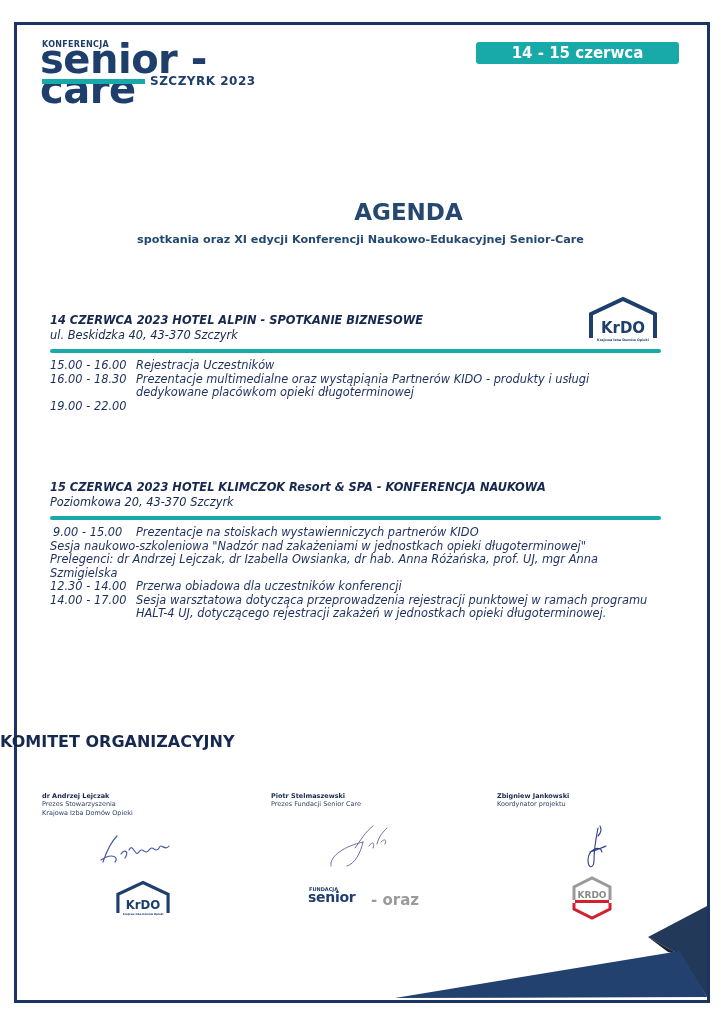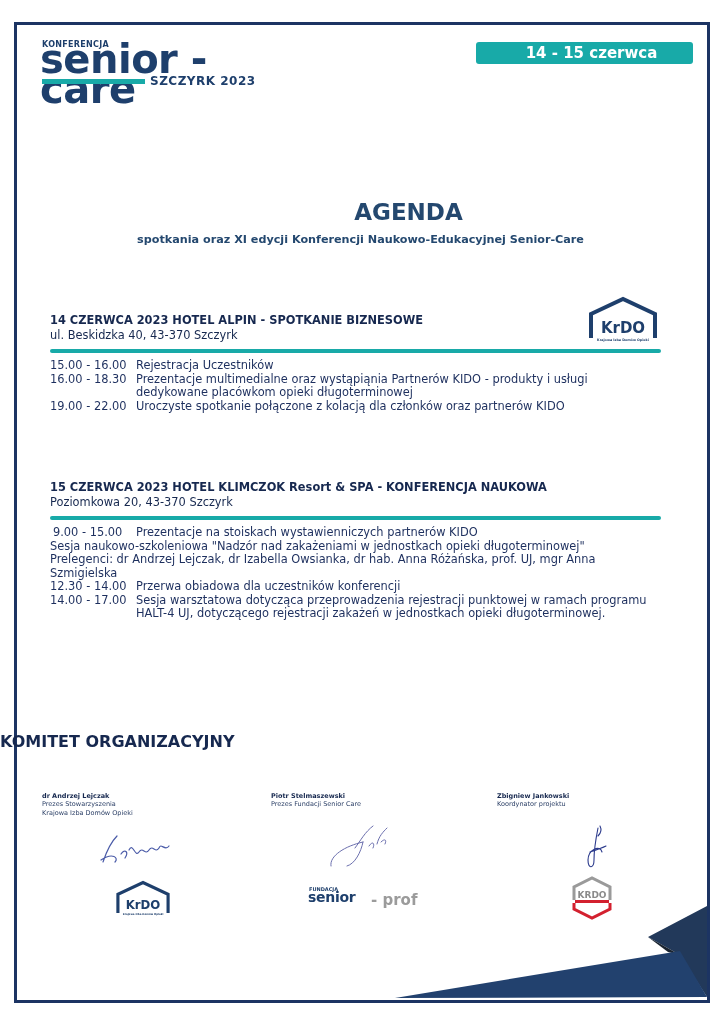--- a/index.html
+++ b/index.html
@@ -11,26 +11,26 @@
   .logo { position: absolute; left: 40px; top: 38px; width: 220px; height: 50px; }
   .logo .kicker { position: absolute; left: 2px; top: 2px; font-size: 8px; font-weight: bold;
                   letter-spacing: 0.3px; color: #1e3f6c; }
   .logo .brand { position: absolute; left: 0; top: 6px; font-size: 40px; font-weight: bold;
                  color: #1e3f6c; letter-spacing: -0.5px; line-height: 30px; }
   .logo .bar { position: absolute; left: 2px; top: 41px; width: 103px; height: 5px; background: #18aaa8; }
   .logo .city { position: absolute; left: 110px; top: 36px; font-size: 12px; font-weight: bold;
                 color: #1e3f6c; letter-spacing: 0.5px; }
   .date-badge { position: absolute; left: 476px; top: 42px; width: 203px; height: 22px;
                 background: #18aaa8; border-radius: 3px; color: #ffffff; font-weight: bold;
-                font-size: 15px; text-align: center; line-height: 22px; padding-left: 14px; }
+                font-size: 15px; text-align: center; line-height: 22px; }
   .title { position: absolute; left: 0; width: 721px; top: 199px; text-align: center;
            font-size: 23px; font-weight: bold; color: #24486f; padding-left: 48px; }
   .subtitle { position: absolute; left: 0; width: 721px; top: 233px; text-align: center;
               font-size: 11.2px; font-weight: bold; color: #24486f; }
-  .section { position: absolute; left: 50px; width: 611px; }
+  .section { position: absolute; left: 50px; width: 611px; font-style: italic; }
   .sec-head { font-size: 11.4px; font-weight: bold; color: #16284f; line-height: 15px; }
   .sec-addr { font-size: 11.4px; color: #16284f; line-height: 15px; }
   .sec-rule { height: 4px; background: #18aaa8; border-radius: 2px; margin-top: 6px; width: 611px; }
   .rows { margin-top: 6px; font-size: 11.4px; color: #1d2f5e; line-height: 13.5px; }
   .row { display: flex; }
   .row .time { width: 86px; flex: none; white-space: nowrap; }
   .row .desc { flex: 1; }
   .kido-logo { position: absolute; }
   .committee-title { position: absolute; left: 0; width: 721px; top: 732px; text-align: left;
                      font-size: 16px; font-weight: bold; color: #16284f; }
@@ -71,21 +71,20 @@
     <div class="row">
       <span class="time">15.00 - 16.00</span>
       <span class="desc">Rejestracja Uczestników</span>
     </div>
     <div class="row">
       <span class="time">16.00 - 18.30</span>
       <span class="desc">Prezentacje multimedialne oraz wystąpiąnia Partnerów KIDO - produkty i usługi dedykowane placówkom opieki długoterminowej</span>
     </div>
     <div class="row">
       <span class="time">19.00 - 22.00</span>
-      <span class="desc">Uroczyste spotkanie połączone z kolacją dla członków oraz partnerów KIDO</span>
     </div>
   </div>
 </div>
 
 <svg class="kido-logo" style="left:586px; top:296px;" width="74" height="48" viewBox="0 0 74 48">
   <polyline points="5,42 5,18 37,3 69,18 69,42" fill="none" stroke="#1e3f6c" stroke-width="4"></polyline>
   <text x="37" y="37" text-anchor="middle" font-family="DejaVu Sans, sans-serif" font-weight="bold" font-size="15" fill="#1e3f6c">KrDO</text>
   <text x="37" y="45" text-anchor="middle" font-family="DejaVu Sans, sans-serif" font-weight="bold" font-size="3.3" fill="#1e3f6c">Krajowa Izba Domów Opieki</text>
 </svg>
 
@@ -149,21 +148,21 @@
 
 <svg class="kido-logo" style="left:114px; top:880px;" width="58" height="38" viewBox="0 0 74 48">
   <polyline points="5,42 5,18 37,3 69,18 69,42" fill="none" stroke="#1e3f6c" stroke-width="4"></polyline>
   <text x="37" y="37" text-anchor="middle" font-family="DejaVu Sans, sans-serif" font-weight="bold" font-size="15" fill="#1e3f6c">KrDO</text>
   <text x="37" y="45" text-anchor="middle" font-family="DejaVu Sans, sans-serif" font-weight="bold" font-size="3.3" fill="#1e3f6c">Krajowa Izba Domów Opieki</text>
 </svg>
 
 <div style="position:absolute; left:308px; top:886px; width:130px; height:26px;">
   <span style="position:absolute; left:1px; top:0; font-size:5px; font-weight:bold; color:#1e3f6c;">FUNDACJA</span>
   <span style="position:absolute; left:0; top:3px; font-size:14px; font-weight:bold; color:#1e3f6c; letter-spacing:-0.3px;">senior</span>
-  <span style="position:absolute; left:63px; top:5px; font-size:15px; font-weight:bold; color:#9b9b9b;">- prof</span>
+  <span style="position:absolute; left:63px; top:5px; font-size:15px; font-weight:bold; color:#9b9b9b;">- oraz</span>
 </div>
 
 <svg style="position:absolute; left:570px; top:876px;" width="44" height="44" viewBox="0 0 44 44">
   <polyline points="4,24 4,11 22,2 40,11 40,24" fill="none" stroke="#9a9a9a" stroke-width="3"></polyline>
   <text x="22" y="22" text-anchor="middle" font-family="DejaVu Sans, sans-serif" font-weight="bold" font-size="9" fill="#8a8a8a">KRDO</text>
   <rect x="5" y="24" width="34" height="3" fill="#d3202f"></rect>
   <polyline points="4,27 4,33 22,42 40,33 40,27" fill="none" stroke="#d3202f" stroke-width="3"></polyline>
 </svg>
 
 </body></html>

